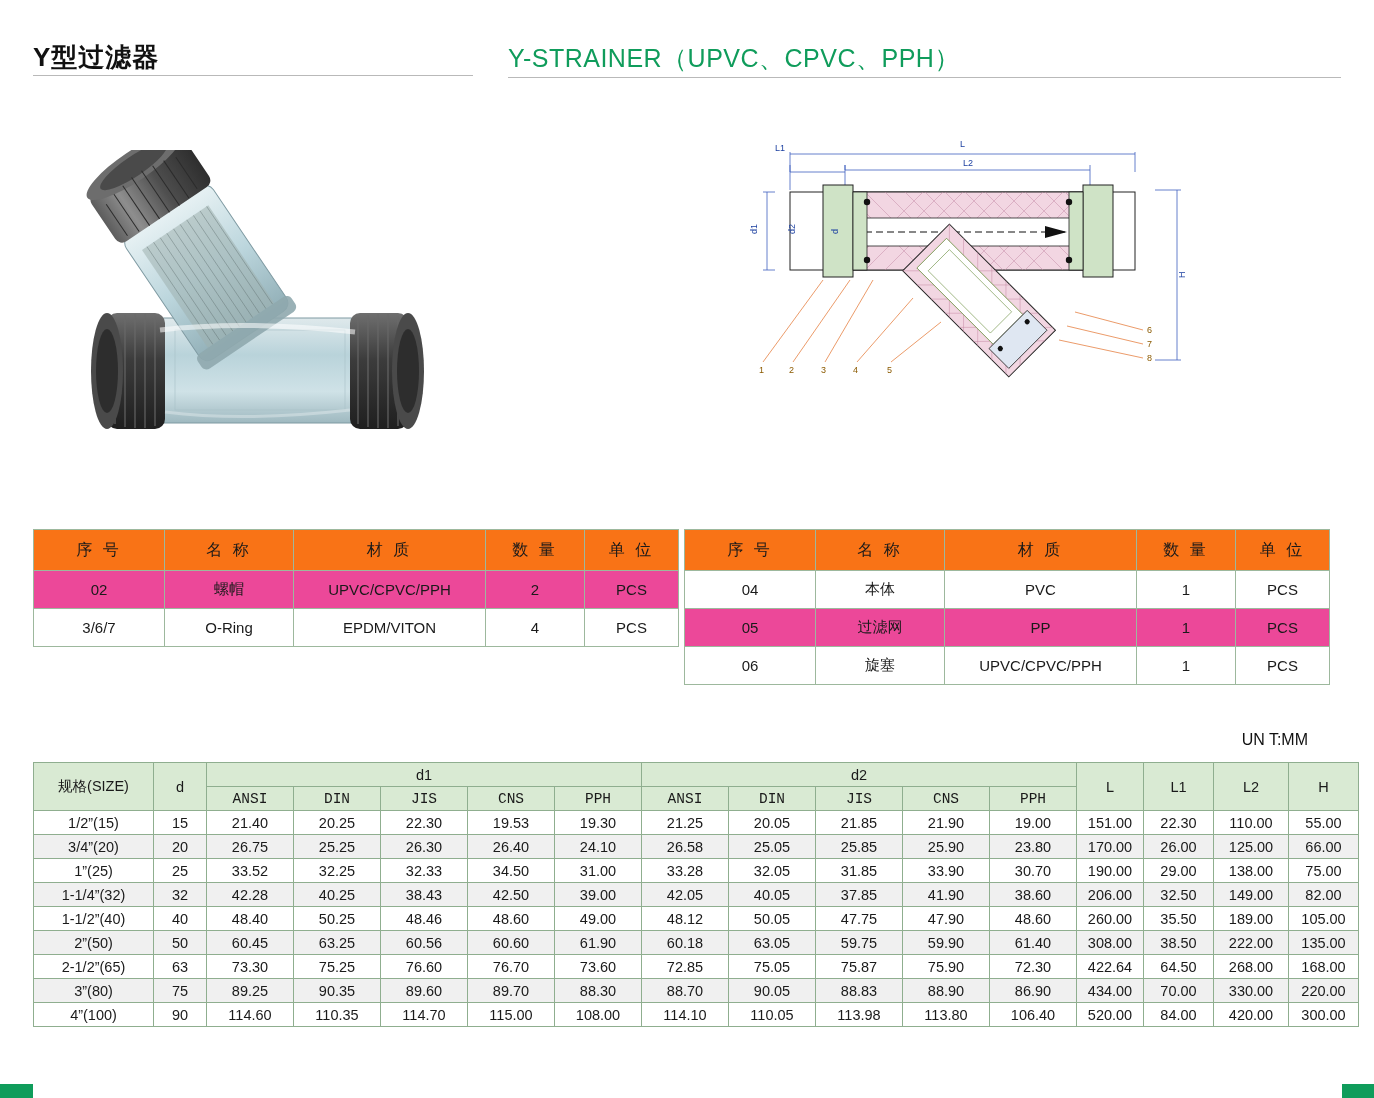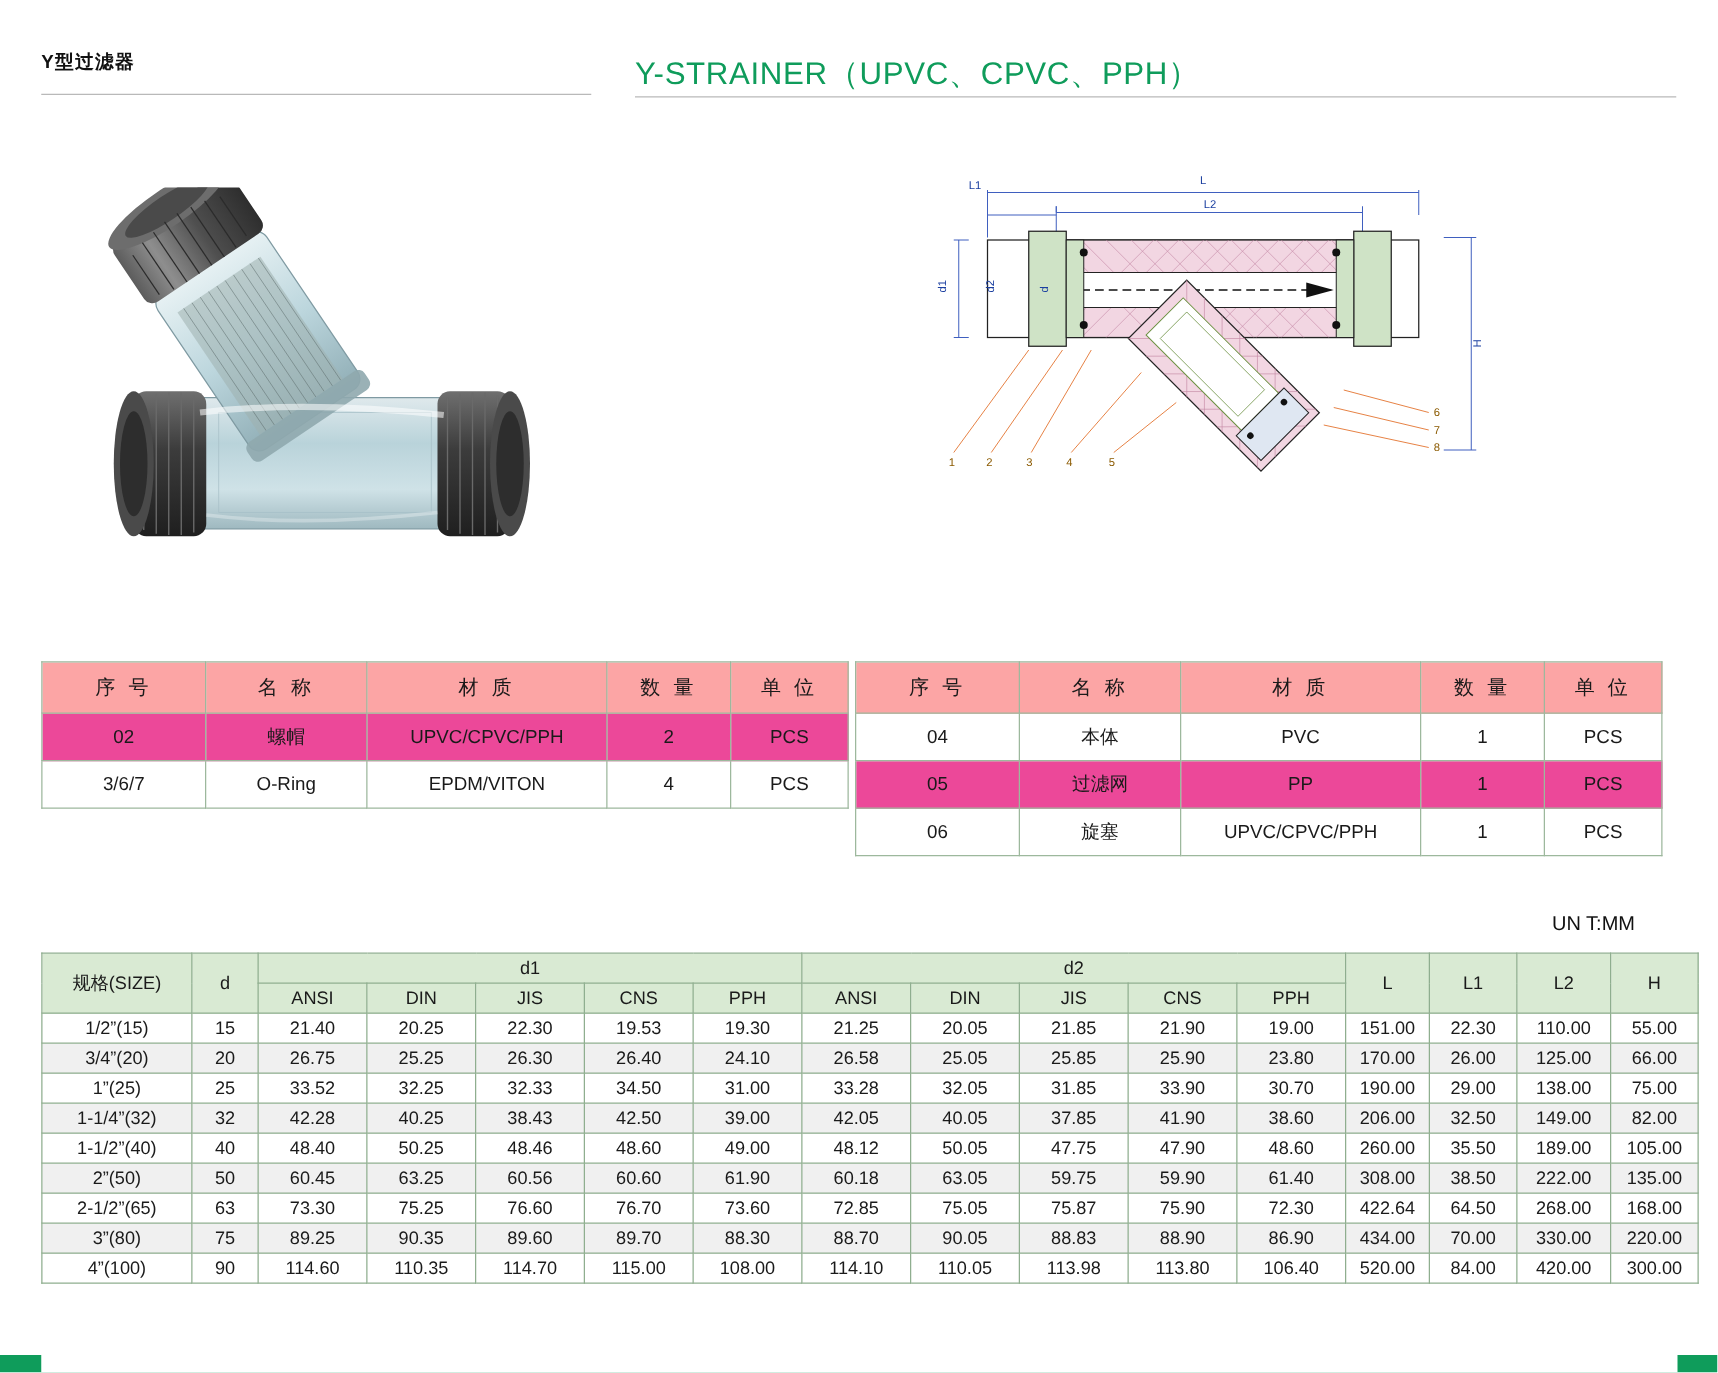--- a/index.html
+++ b/index.html
@@ -21,21 +21,21 @@
     position: absolute;
     top: 18px;
     left: 0;
     width: 1374px;
     height: 46px;
   }
   .header-cn {
     position: absolute;
     left: 33px;
     top: 22px;
-    font-size: 15px;
+    font-size: 26px;
     font-weight: bold;
     letter-spacing: 1px;
     color: #111;
   }
   .header-rule {
     position: absolute;
     left: 33px;
     top: 57px;
     width: 440px;
     height: 1px;
@@ -91,21 +91,21 @@
   .parts-table.right { left: 684px; top: 529px; }
   .parts-table th,
   .parts-table td {
     border: 1px solid #9db89d;
     text-align: center;
     height: 37px;
     padding: 0 4px;
     white-space: nowrap;
   }
   .parts-table th {
-    background: #fca5a5;
+    background: #f97316;
     font-weight: normal;
     letter-spacing: 3px;
     font-size: 16px;
     height: 40px;
     margin-top: 20px;
   }
   .parts-table tr.alt td {
     background: #ec4899;
   }
   .pt-c0 { width: 122px; }
@@ -143,21 +143,21 @@
   .size-table thead th {
     background: #d9ead3;
     font-size: 14.5px;
   }
   .size-table tbody tr.alt td {
     background: #f0f0f0;
   }
   .size-table td.size-col { text-align: center; }
   .st-size { width: 113px; }
   .st-d { width: 46px; }
-  .st-num { width: 80px; }
+  .st-num { width: 80px; font-family: Liberation Mono, monospace; }
   .st-l { width: 60px; }
   .st-l1 { width: 63px; }
   .st-l2 { width: 68px; }
   .st-h { width: 63px; }
 
   
   .footer-bar {
     position: absolute;
     left: 0;
     bottom: 0;

